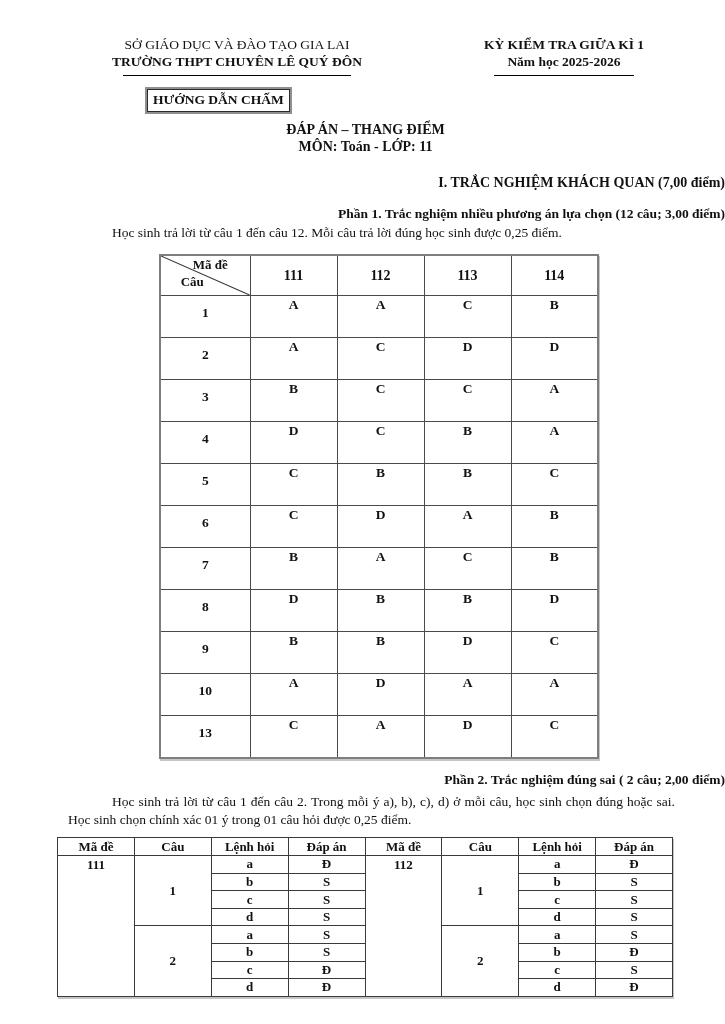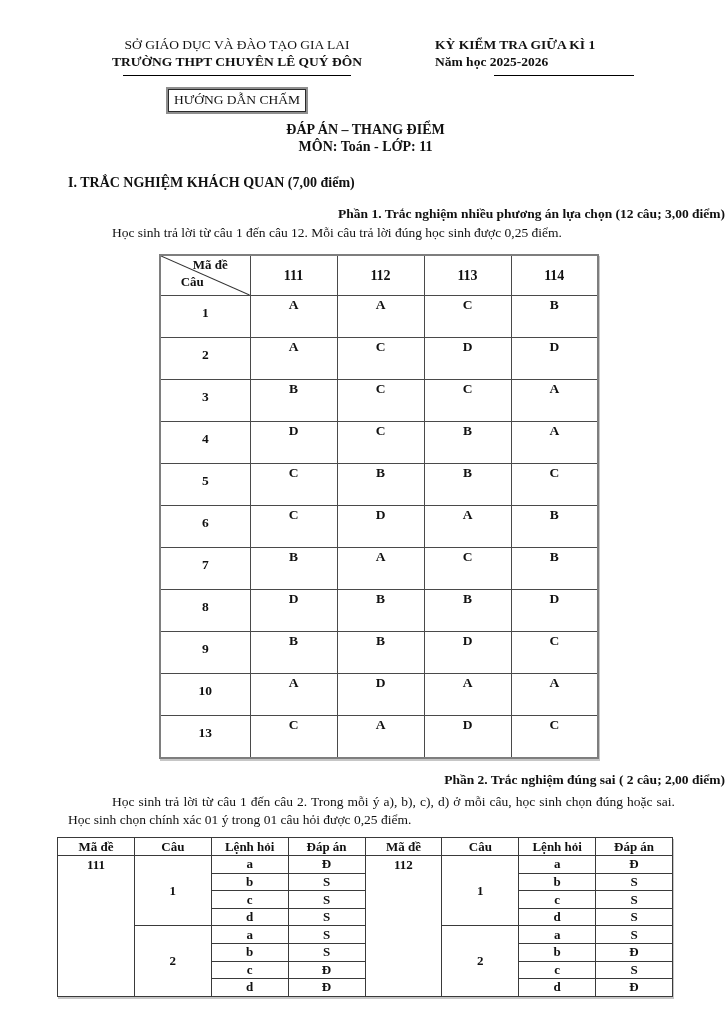--- a/index.html
+++ b/index.html
@@ -9,40 +9,39 @@
     color: #111;
     font-family: "Liberation Serif", "DejaVu Serif", serif;
     font-size: 13.5px;
     overflow: hidden;
   }
   .page { position: relative; width: 725px; height: 1024px; background: #fff; }
 
   
   .hdr { display: flex; justify-content: space-between; padding: 36px 32px 0 72px; }
   .hdr-left  { width: 330px; text-align: center; line-height: 1.28; }
-  .hdr-right { width: 258px; text-align: left; line-height: 1.28; font-weight: bold; font-family: Liberation Serif, serif; }
+  .hdr-right { width: 258px; text-align: center; line-height: 1.28; font-weight: bold; font-family: Liberation Serif, serif; }
   .hdr b { font-weight: bold; }
   .rule { border-bottom: 1.5px solid #000; margin: 4px auto 0; height: 0; }
   .rule-left  { width: 228px; }
   .rule-right { width: 140px; }
 
   .guide-wrap { margin: 13px 0 0 147px; }
   .guide-box {
     display: inline-block;
-    font-weight: normal;
+    font-weight: bold;
     padding: 2px 5px 3px;
     border: 1px solid #2b2b2b;
     box-shadow: 0 0 0 2px #8f8f8f;
-    margin-left: 21px;
   }
 
   .title-block { text-align: center; margin-top: 9px; font-weight: bold; font-size: 14px; line-height: 1.28; padding-left: 6px; }
 
   
-  .sec-heading  { margin: 19px 0 0 68px; font-weight: bold; font-size: 14px; }
+  .sec-heading  { margin: 19px 0 0 68px; font-weight: bold; font-size: 14px; text-align: right; }
   .part-heading { margin: 15px 0 0 68px; font-weight: bold; text-align: right; }
   .note  { margin: 3px 53px 11px 68px; text-indent: 44px; }
   .note2 { margin: 5px 50px 0 68px; text-indent: 44px; text-align: justify; line-height: 1.3; }
 
   
   table { border-collapse: collapse; }
   .t1 {
     margin: 13px 0 0 159px;
     border: 2px solid #7e7e7e;
     box-shadow: 1px 2px 0 #c6c6c6;

